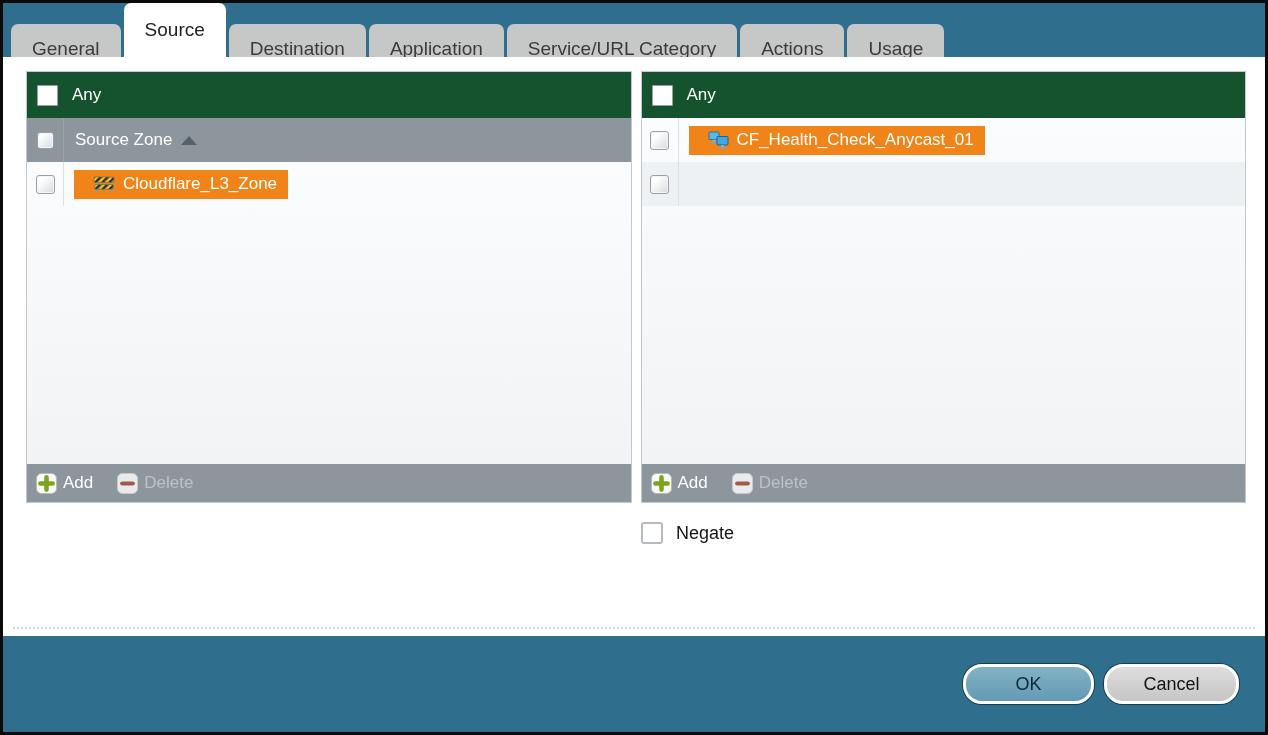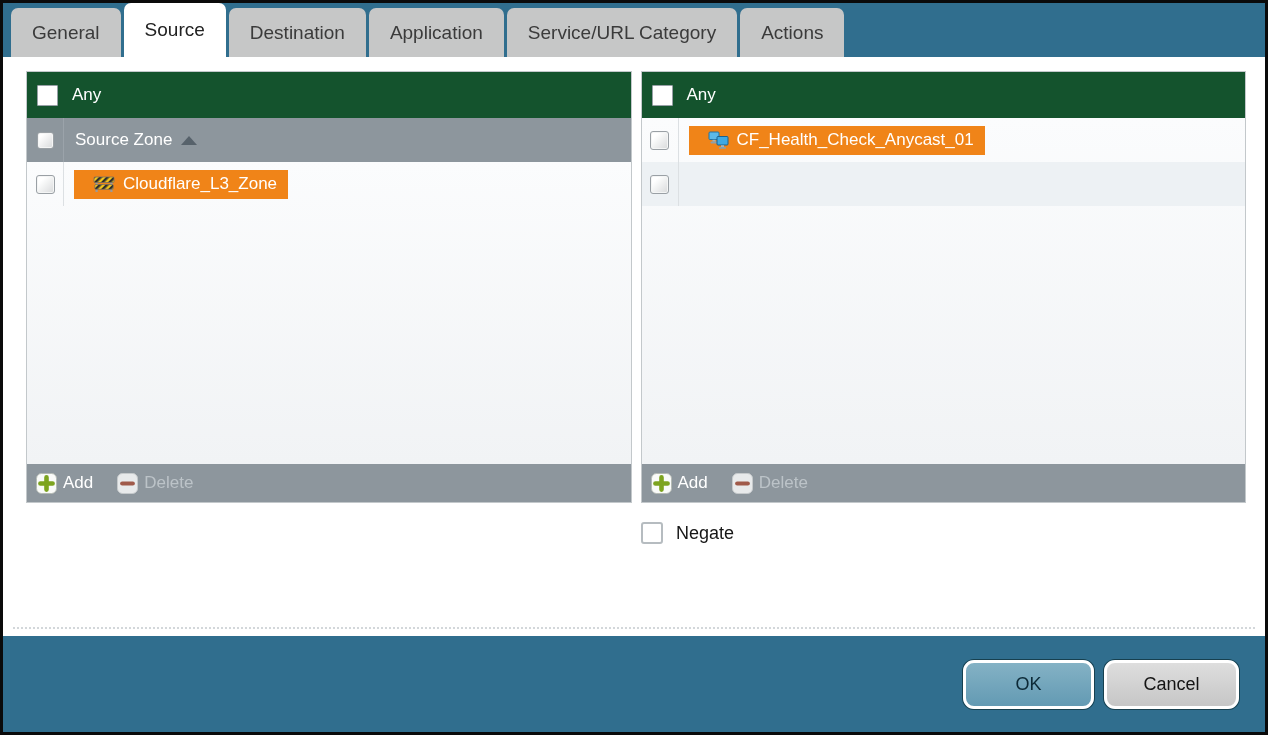--- a/index.html
+++ b/index.html
@@ -25,21 +25,21 @@
 
   
   .tabstrip {
     flex:none; height:54px;
     display:flex; align-items:flex-end; gap:3px;
     padding-left:8px;
   }
   .tab {
     background:#c6c7c7; color:#3b3b3b;
     font-size:19px; padding:0 21px;
-    height:49px; line-height:49px;
+    height:33px; line-height:49px;
     border-radius:7px 7px 0 0;
     white-space:nowrap; cursor:pointer;
   }
   .tab.active {
     background:#ffffff; color:#222222;
     height:54px; line-height:54px;
   }
 
   
   .content {
@@ -133,21 +133,21 @@
   }
   .negate-label { font-size:18px; color:#161616; }
 
   
   .dialog-footer {
     flex:none; height:96px; background:#306e8e;
     display:flex; align-items:center; justify-content:flex-end;
     gap:10px; padding-right:26px;
   }
   .btn {
-    height:49px; border-radius:11px;
+    height:40px; border-radius:19px;
     border:3px solid #ffffff;
     font-family:"Liberation Sans", sans-serif;
     font-size:18px; cursor:pointer;
     box-shadow:0 0 0 1px #17404f;
   }
   .btn-ok {
     width:131px;
     background:linear-gradient(#84b2c5,#639ab3);
     color:#0c2936;
   }
@@ -162,20 +162,21 @@
 
 <div class="window">
 
   <div class="tabstrip" id="tabstrip">
       <div class="tab"><span class="tab-label">General</span></div>
       <div class="tab active"><span class="tab-label">Source</span></div>
       <div class="tab"><span class="tab-label">Destination</span></div>
       <div class="tab"><span class="tab-label">Application</span></div>
       <div class="tab"><span class="tab-label">Service/URL Category</span></div>
       <div class="tab"><span class="tab-label">Actions</span></div>
+      <div class="tab"><span class="tab-label">Usage</span></div>
     </div>
 
   <div class="content">
     <div class="panels" id="panels">
         <div class="panel">
     <div class="any-header">
       <span class="cb-any"></span>
       <span class="any-label">Any</span>
     </div>
     <div class="col-header">

